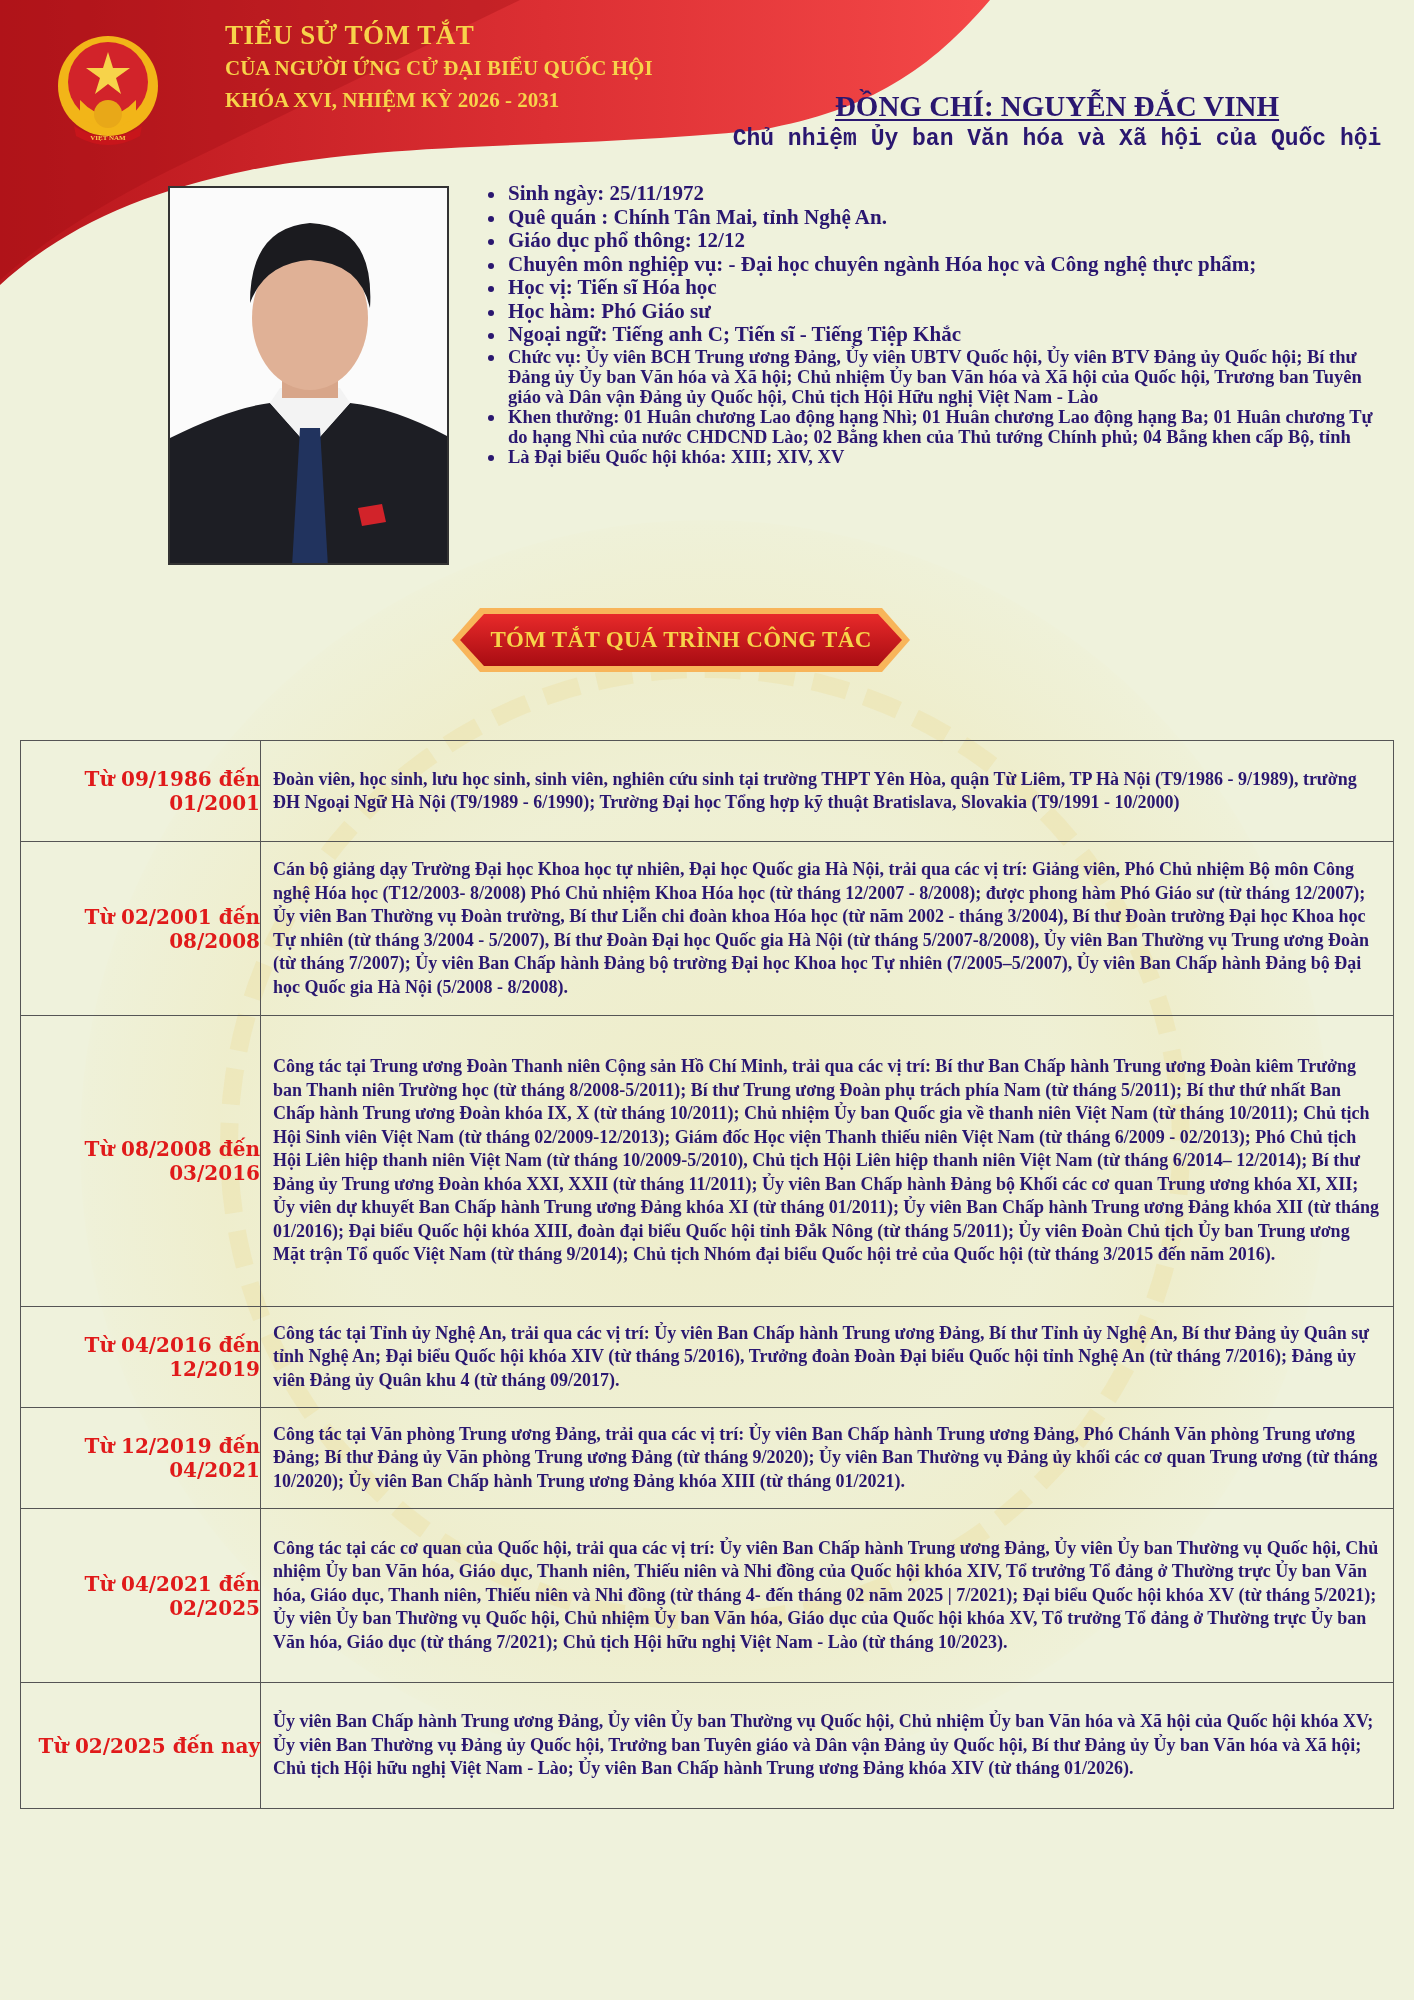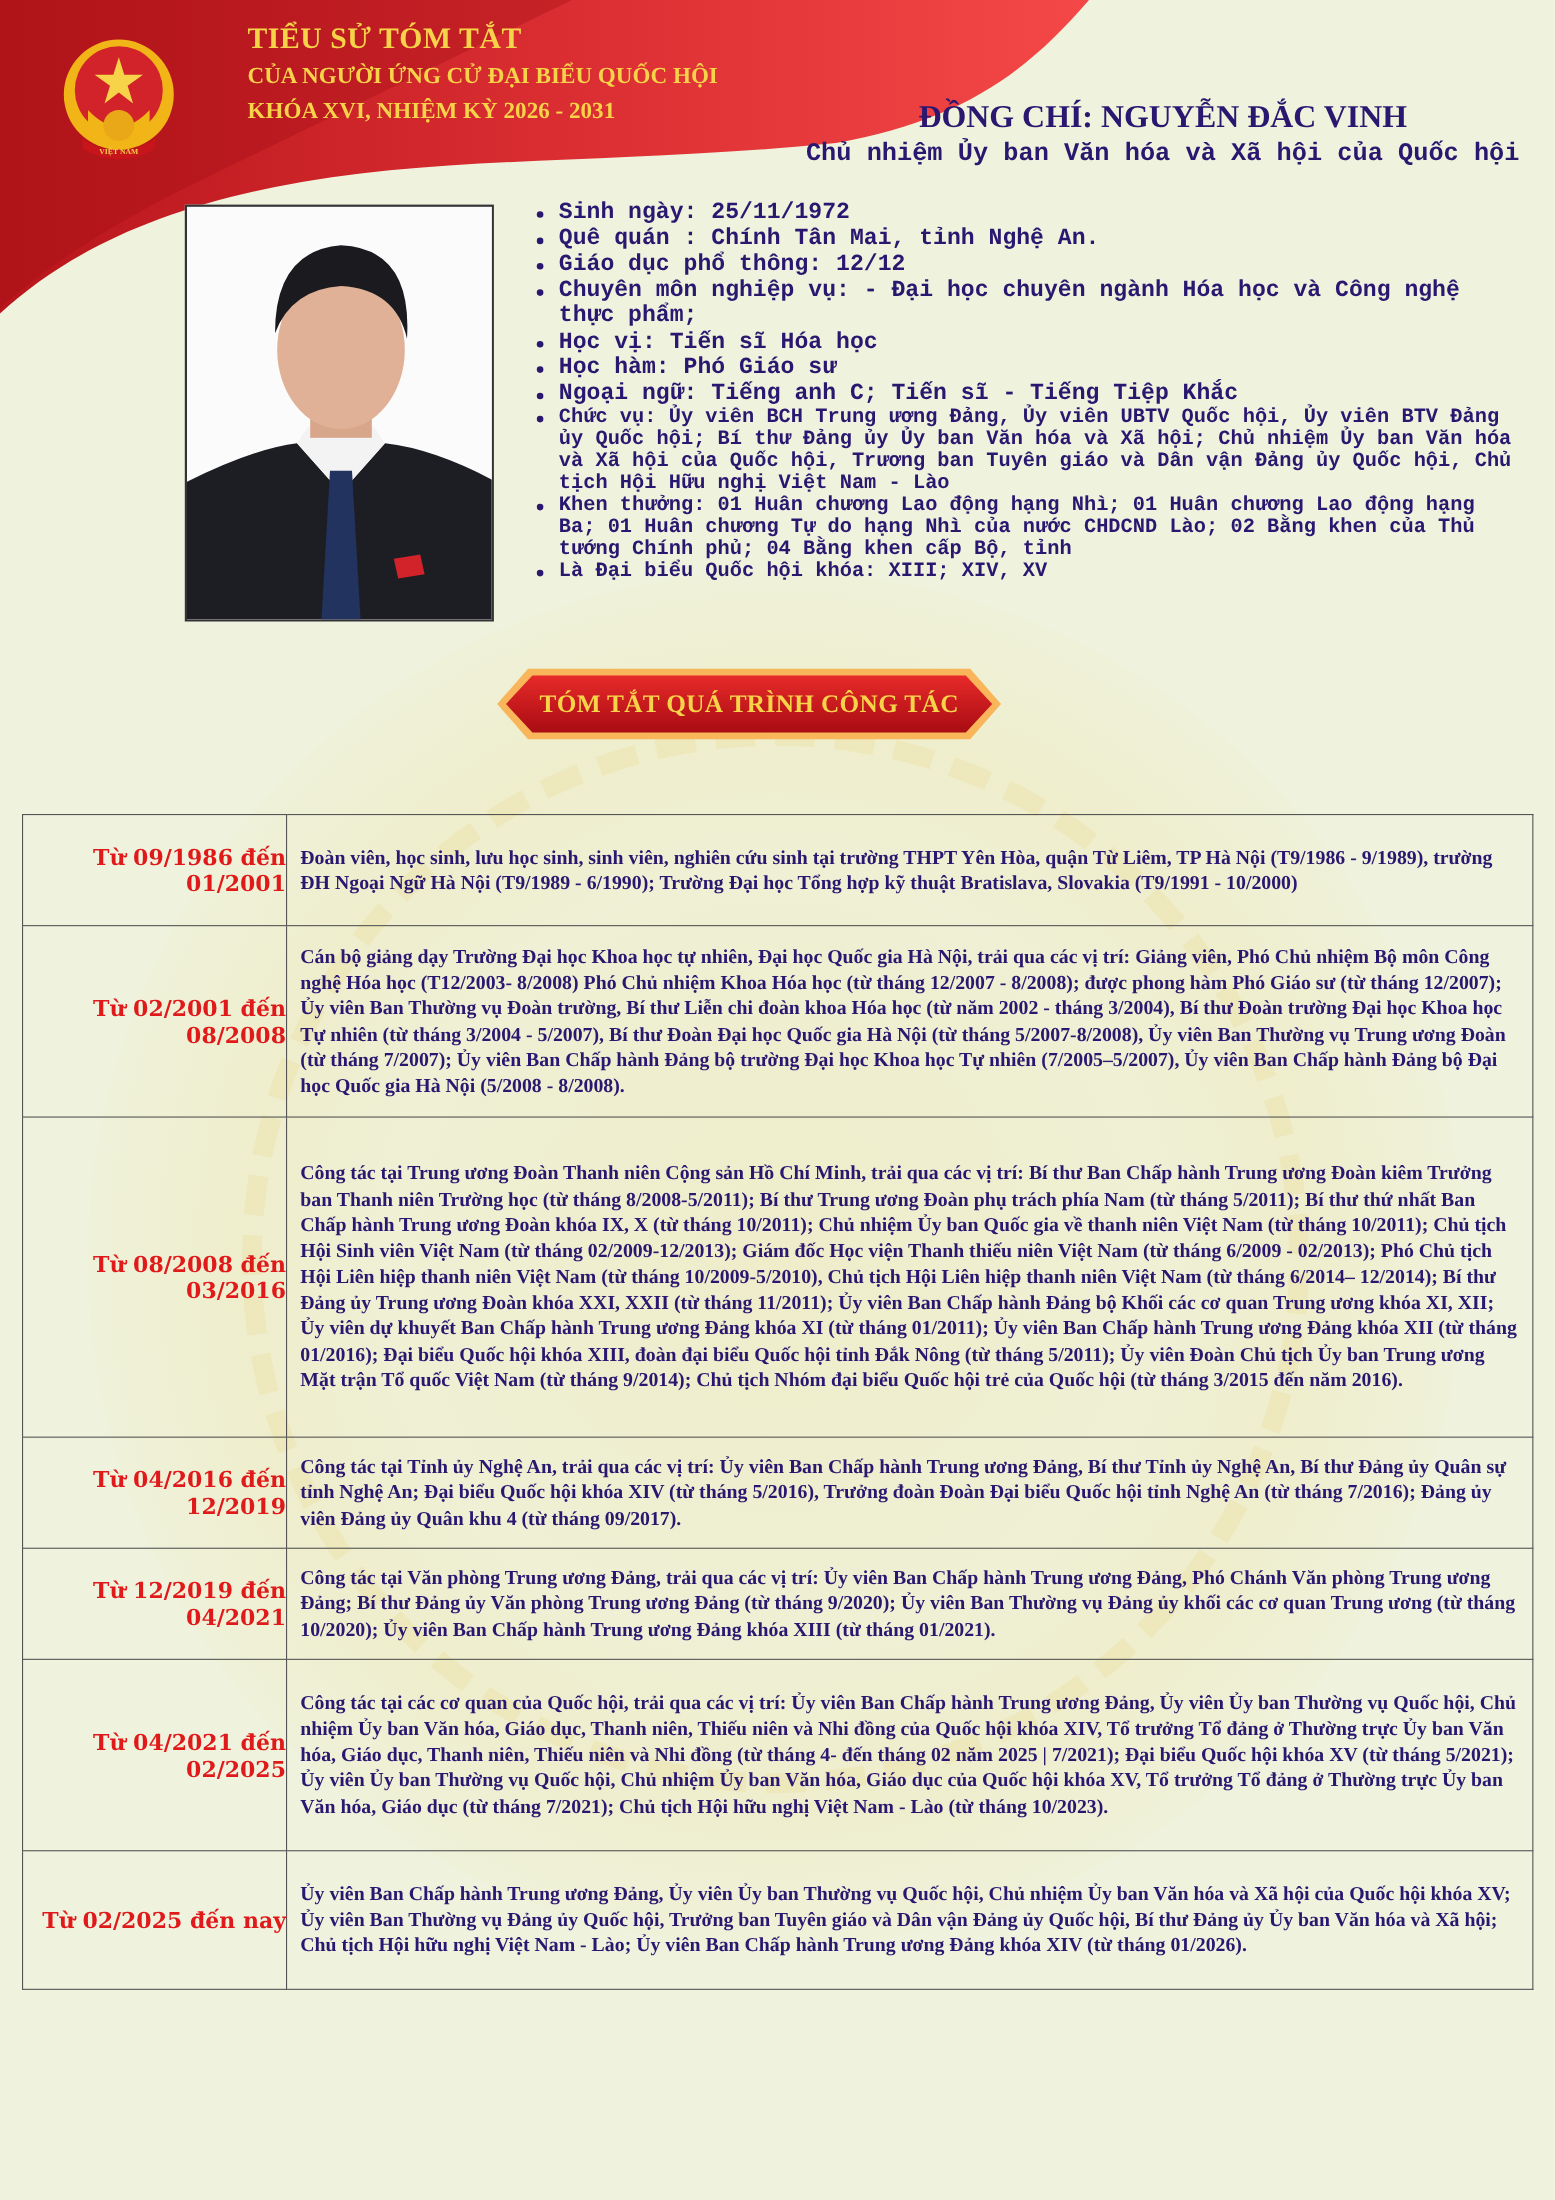--- a/index.html
+++ b/index.html
@@ -27,33 +27,33 @@
   .header-titles {
     position: absolute; left: 225px; top: 18px; width: 460px; text-align: left;
     color: #f7d34a; font-family: "Liberation Serif", "DejaVu Serif", serif; font-weight: bold;
   }
   .header-titles .t1 { font-size: 27px; line-height: 34px; letter-spacing: 0.5px; }
   .header-titles .t2 { font-size: 21px; line-height: 32px; }
   .header-titles .t3 { font-size: 21px; line-height: 32px; }
   .person-name {
     position: absolute; left: 700px; top: 90px; width: 714px; text-align: center;
     font-family: "Liberation Serif", serif; font-weight: bold; font-size: 29px;
-    color: #2a1770; text-underline-offset: 3px;
+    color: #2a1770; text-decoration: underline; text-underline-offset: 3px;
   }
   .person-role {
     position: absolute; left: 700px; top: 126px; width: 714px; text-align: center;
     font-family: Liberation Mono, monospace; font-weight: bold; font-size: 23px; color: #2a1770;
   }
   .photo {
     position: absolute; left: 168px; top: 186px; width: 281px; height: 379px;
     border: 2px solid #333; background: #fafafa; overflow: hidden;
   }
   .info-list {
     position: absolute; left: 486px; top: 182px; width: 900px;
-    list-style: none; font-family: Liberation Mono, monospace; font-weight: bold;
+    list-style: none; font-family: Liberation Serif, serif; font-weight: bold;
   }
   .info-list li { position: relative; padding-left: 22px; color: #2a1770; }
   .info-list li::before {
     content: ""; position: absolute; left: 2px; width: 6px; height: 6px; border-radius: 50%; background: #2a1770;
   }
   .info-list li.big { font-size: 21px; line-height: 23.5px; }
   .info-list li.big::before { top: 10px; }
   .info-list li.small { font-size: 18.5px; line-height: 20px; padding-right: 10px; }
   .info-list li.small::before { top: 8px; }
   .section-btn {

